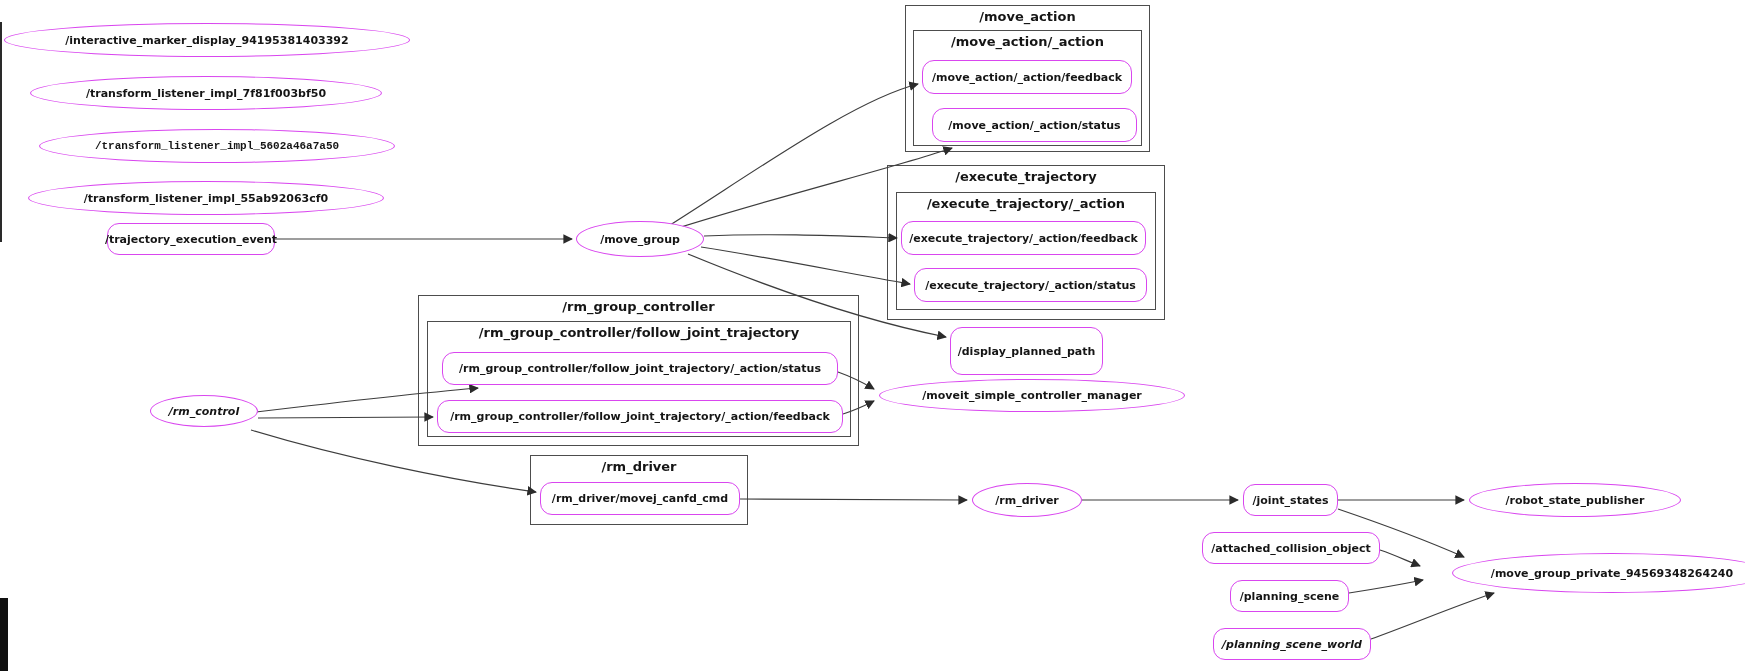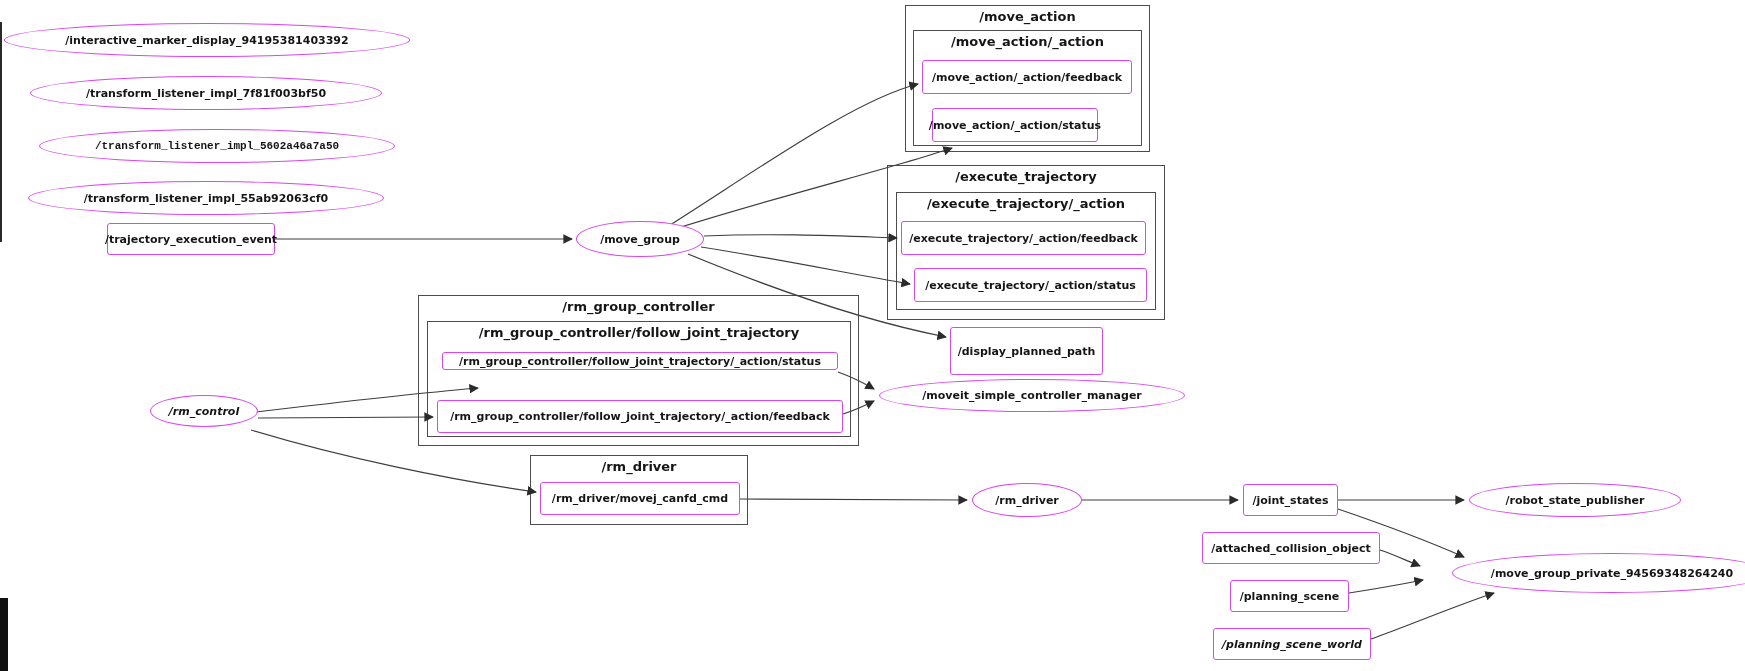--- a/index.html
+++ b/index.html
@@ -6,21 +6,21 @@
   body{width:1745px;height:671px;overflow:hidden;}
   .canvas{position:relative;width:1745px;height:671px;background:#ffffff;
           font-family:"DejaVu Sans",sans-serif;}
   .cluster{position:absolute;border:1px solid #4d4d4d;background:#ffffff;z-index:1;box-sizing:border-box;}
   .cluster-label{position:absolute;top:3px;left:0;right:0;text-align:center;
           font-size:13px;font-weight:bold;color:#151515;white-space:nowrap;}
   .node{position:absolute;border:1px solid #d946ef;background:#ffffff;z-index:3;
           display:flex;align-items:center;justify-content:center;box-sizing:border-box;
           font-size:11px;font-weight:bold;color:#151515;white-space:nowrap;}
   .node.ellipse{border-radius:50%;}
-  .node.box{border-radius:3px;}
+  .node.box{border-radius:12px;}
   #edge-layer{position:absolute;left:0;top:0;z-index:2;pointer-events:none;}
   .edge{fill:none;stroke:#3d3d3d;stroke-width:1.2;}
   .artifact-line{position:absolute;left:0;top:22px;width:2px;height:220px;background:#2a2a2a;z-index:4;}
   .artifact-corner{position:absolute;left:0;top:598px;width:8px;height:73px;background:#101010;z-index:4;}
 </style>
 </head>
 <body>
 
 <div class="canvas">
   <svg id="edge-layer" width="1745" height="671">
@@ -70,26 +70,26 @@
       <div class="cluster" style="left: 530px; top: 455px; width: 218px; height: 70px;">
         <div class="cluster-label">/rm_driver</div>
       </div>
       <div class="node ellipse" style="left: 4px; top: 23px; width: 406px; height: 34px;">/interactive_marker_display_94195381403392</div>
       <div class="node ellipse" style="left: 30px; top: 76px; width: 352px; height: 34px;">/transform_listener_impl_7f81f003bf50</div>
       <div class="node ellipse" style="left: 39px; top: 129px; width: 356px; height: 34px; font-family: Liberation Mono, monospace;">/transform_listener_impl_5602a46a7a50</div>
       <div class="node ellipse" style="left: 28px; top: 181px; width: 356px; height: 34px;">/transform_listener_impl_55ab92063cf0</div>
       <div class="node box" style="left: 107px; top: 223px; width: 168px; height: 32px;">/trajectory_execution_event</div>
       <div class="node ellipse" style="left: 576px; top: 221px; width: 128px; height: 36px;">/move_group</div>
       <div class="node box" style="left: 922px; top: 60px; width: 210px; height: 34px;">/move_action/_action/feedback</div>
-      <div class="node box" style="left: 932px; top: 108px; width: 166px; height: 34px;">/move_action/_action/status</div>
+      <div class="node box" style="left: 932px; top: 108px; width: 205px; height: 34px;">/move_action/_action/status</div>
       <div class="node box" style="left: 901px; top: 221px; width: 245px; height: 34px;">/execute_trajectory/_action/feedback</div>
       <div class="node box" style="left: 914px; top: 268px; width: 233px; height: 34px;">/execute_trajectory/_action/status</div>
       <div class="node box" style="left: 950px; top: 327px; width: 153px; height: 48px;">/display_planned_path</div>
       <div class="node ellipse" style="left: 150px; top: 395px; width: 108px; height: 32px; font-style: italic;">/rm_control</div>
-      <div class="node box" style="left: 442px; top: 352px; width: 396px; height: 18px;">/rm_group_controller/follow_joint_trajectory/_action/status</div>
+      <div class="node box" style="left: 442px; top: 352px; width: 396px; height: 33px;">/rm_group_controller/follow_joint_trajectory/_action/status</div>
       <div class="node box" style="left: 437px; top: 400px; width: 406px; height: 33px;">/rm_group_controller/follow_joint_trajectory/_action/feedback</div>
       <div class="node ellipse" style="left: 879px; top: 379px; width: 306px; height: 33px;">/moveit_simple_controller_manager</div>
       <div class="node box" style="left: 540px; top: 482px; width: 200px; height: 33px;">/rm_driver/movej_canfd_cmd</div>
       <div class="node ellipse" style="left: 972px; top: 483px; width: 110px; height: 34px;">/rm_driver</div>
       <div class="node box" style="left: 1243px; top: 484px; width: 95px; height: 32px;">/joint_states</div>
       <div class="node ellipse" style="left: 1469px; top: 483px; width: 212px; height: 34px;">/robot_state_publisher</div>
       <div class="node box" style="left: 1202px; top: 532px; width: 178px; height: 32px;">/attached_collision_object</div>
       <div class="node box" style="left: 1230px; top: 580px; width: 119px; height: 32px;">/planning_scene</div>
       <div class="node box" style="left: 1213px; top: 628px; width: 158px; height: 32px; font-style: italic;">/planning_scene_world</div>
       <div class="node ellipse" style="left: 1452px; top: 553px; width: 320px; height: 40px;">/move_group_private_94569348264240</div>

